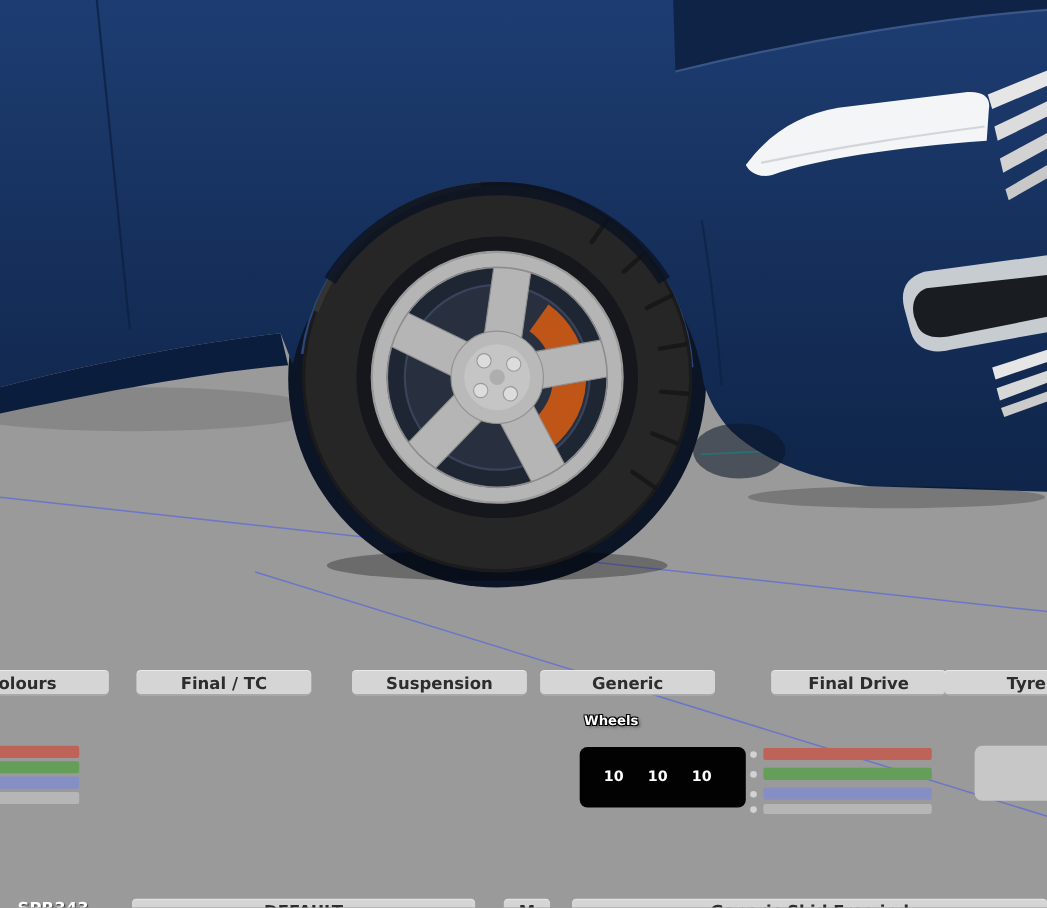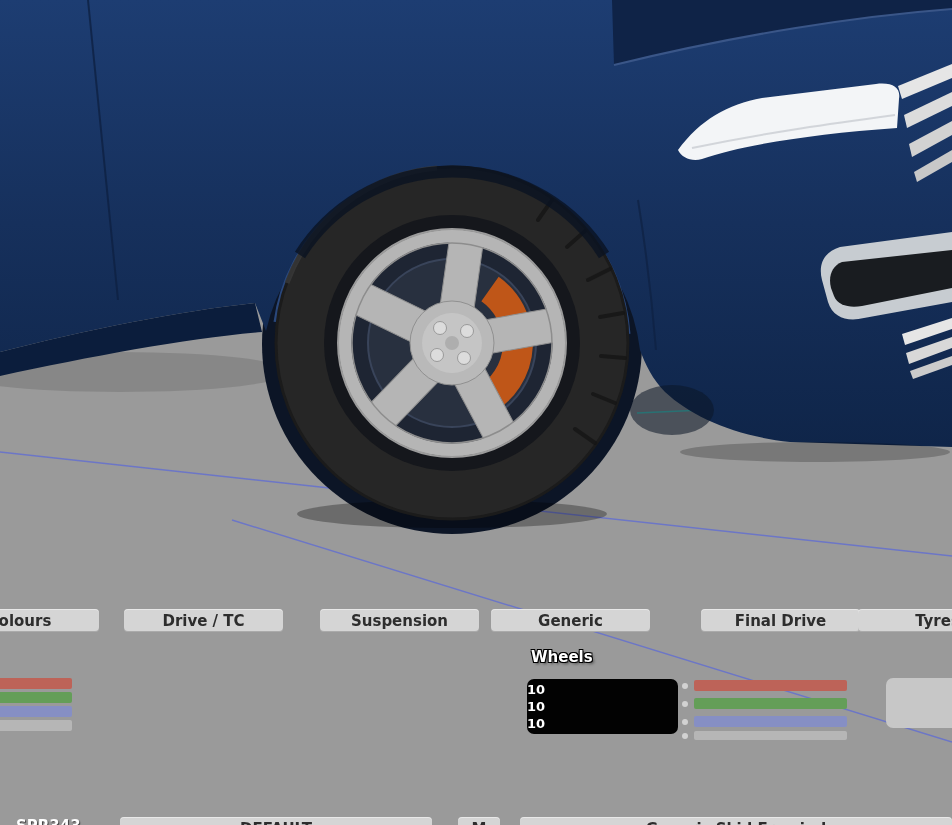--- a/index.html
+++ b/index.html
@@ -6,25 +6,25 @@
   html,body { width:952px; height:825px; }
   body { position:relative; overflow:hidden; background:#9a9a9a;
          font-family:"DejaVu Sans","Liberation Sans",sans-serif; }
   .viewport { position:absolute; inset:0; }
   .btn { position:absolute; height:23px; background:#d5d5d5; border-radius:4px;
          display:flex; align-items:center; justify-content:center;
          font-size:15px; font-weight:bold; color:#2d2d2d; white-space:nowrap;
          box-shadow: inset 0 1px 0 rgba(255,255,255,.45), inset 0 -1px 0 rgba(0,0,0,.2); }
   .tab { top:609px; width:159px; }
   .bb  { top:817px; }
-  .wheels-title { position:absolute; left:531px; top:648px; font-size:15px; font-weight:bold; color:#fff;
+  .wheels-title { position:absolute; left:531px; top:648px; font-size:12px; font-weight:bold; color:#fff;
          text-shadow:-1px -1px 0 #000,1px -1px 0 #000,-1px 1px 0 #000,1px 1px 0 #000,2px 2px 3px rgba(0,0,0,.5); }
   .value-box { position:absolute; left:527px; top:679px; width:151px; height:55px;
-         background:#020202; border-radius:7px; display:flex; flex-direction:column;
-         justify-content:space-evenly; align-items:flex-start; padding-right:9px; }
+         background:#020202; border-radius:7px; display:flex; flex-direction:row;
+         justify-content:space-evenly; align-items:center; padding-right:9px; }
   .value-box .val { color:#fff; font-size:13px; font-weight:bold; line-height:1; }
   .slider-rows { position:absolute; left:682px; top:680px; width:165px; height:60px; }
   .slider-row { position:absolute; left:0; right:0; height:11px; display:flex; align-items:center; gap:6px; }
   .dot { width:6px; height:6px; border-radius:50%; background:#d2d2d2; flex:none; }
   .bar { flex:1; height:11px; border-radius:2px; }
   .slider-row.gray .bar { height:9px; }
   .lbar { position:absolute; left:0; width:72px; height:11px; border-radius:0 2px 2px 0; }
   .right-box { position:absolute; left:886px; top:678px; width:92px; height:50px;
          background:#c7c7c7; border-radius:7px; }
   .plate { position:absolute; left:16px; top:817px; color:#fff; font-weight:bold; font-size:15px;
@@ -131,21 +131,21 @@
       <circle cx="464" cy="358" r="6.5"></circle>
       <circle cx="437" cy="355" r="6.5"></circle>
       <circle cx="440" cy="328" r="6.5"></circle>
       <circle cx="467" cy="331" r="6.5"></circle>
     </g>
     <circle cx="452" cy="343" r="7" fill="#aeaeae"></circle>
   </g>
 </svg>
 
 <div class="btn tab" style="left:-60px">Colours</div>
-<div class="btn tab" style="left:124px">Drive / TC</div>
+<div class="btn tab" style="left:124px">Final / TC</div>
 <div class="btn tab" style="left:320px">Suspension</div>
 <div class="btn tab" style="left:491px">Generic</div>
 <div class="btn tab" style="left:701px">Final Drive</div>
 <div class="btn tab" style="left:858px">Tyres</div>
 
 <div class="wheels-title">Wheels</div>
 
 <div class="value-box">
   <div class="val">10</div>
   <div class="val">10</div>

